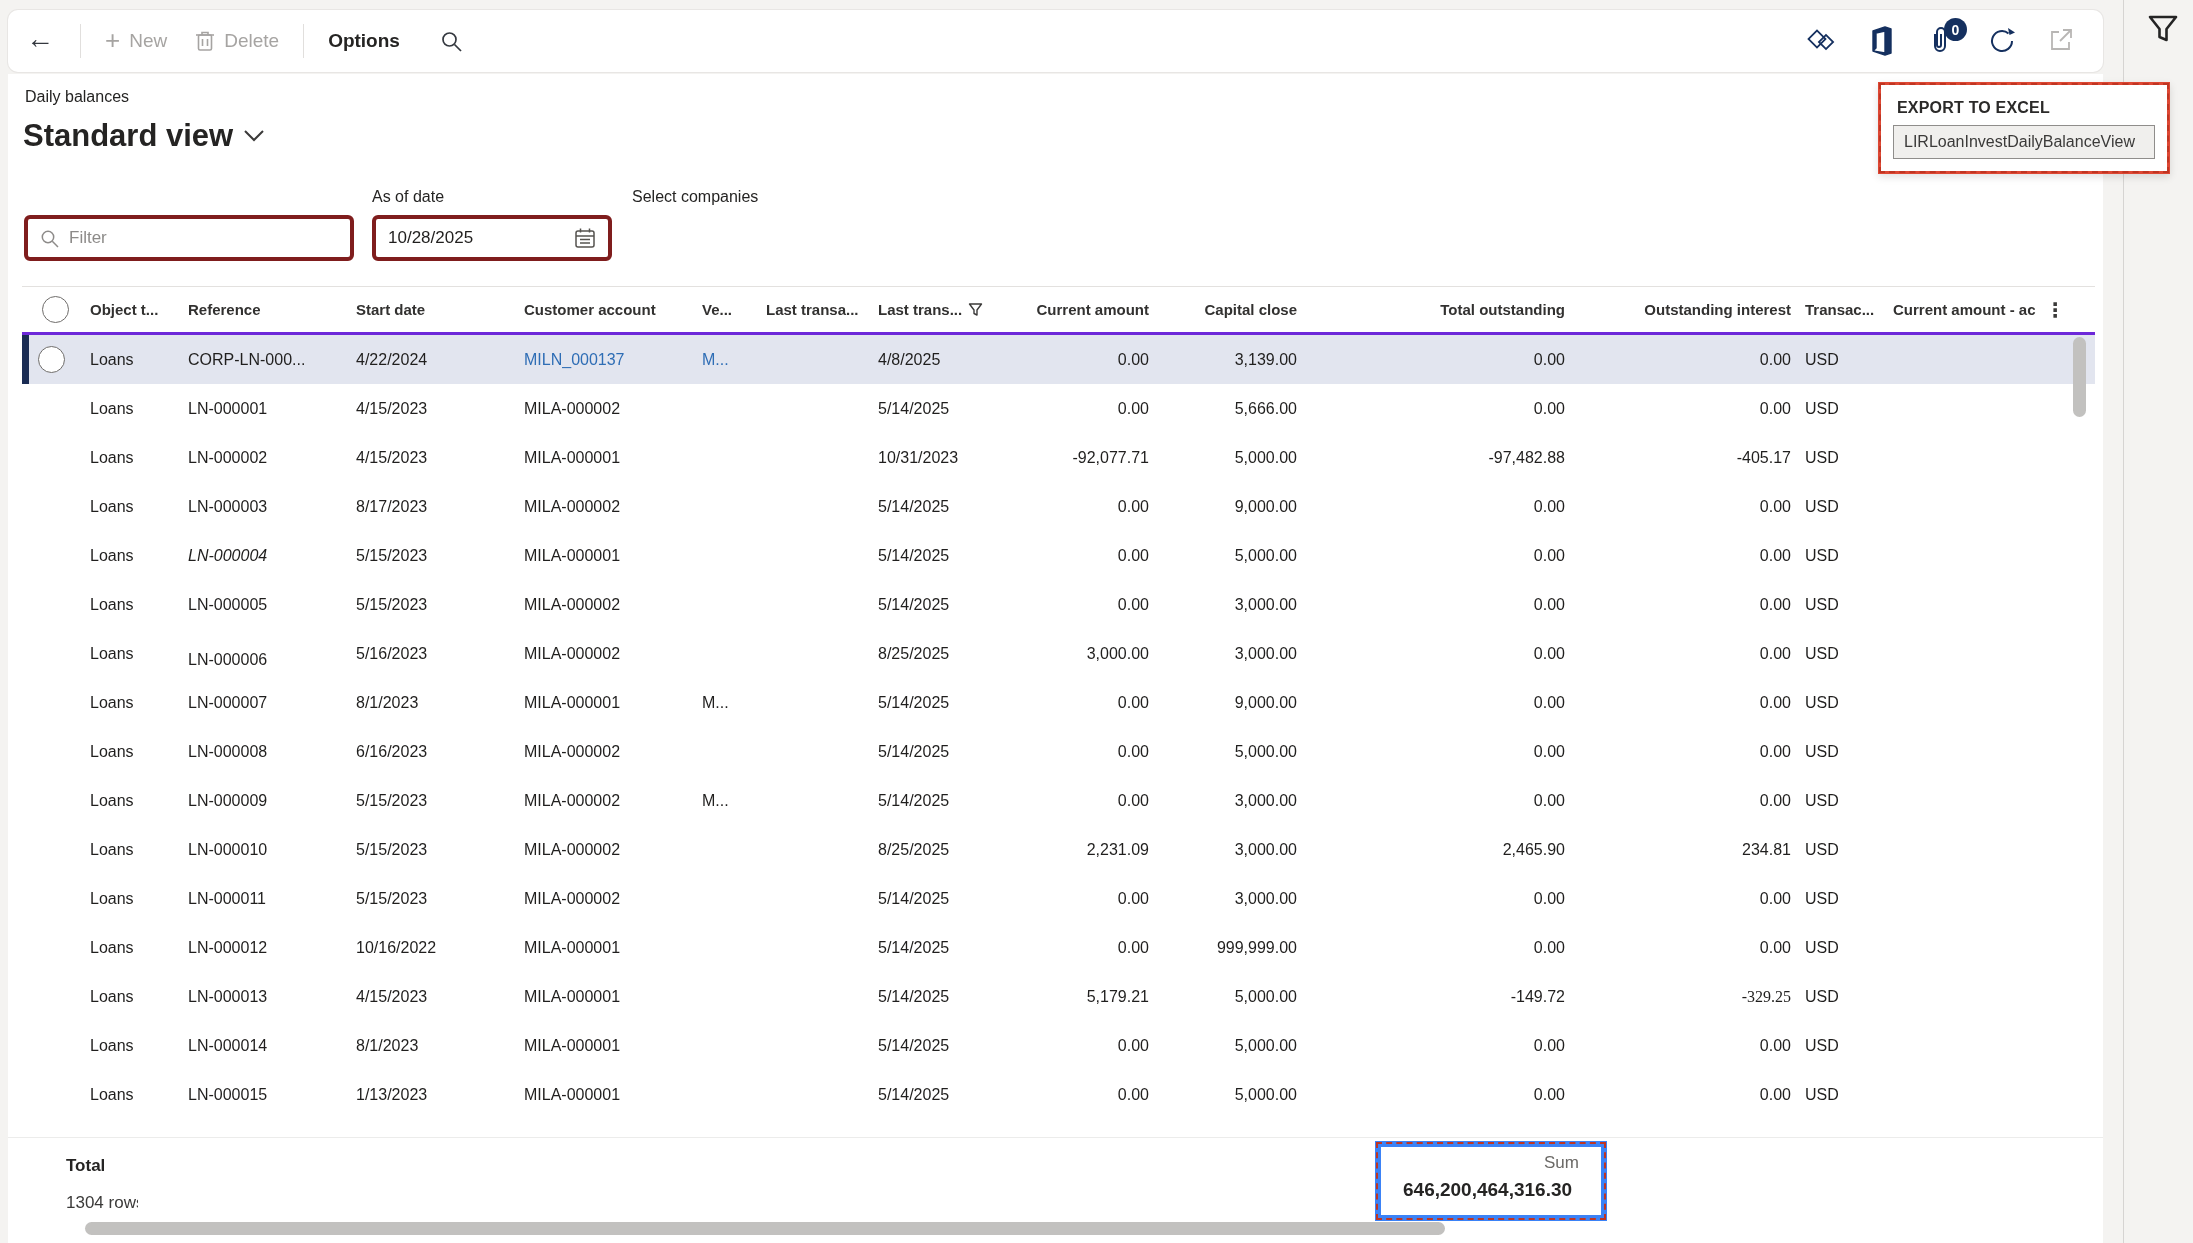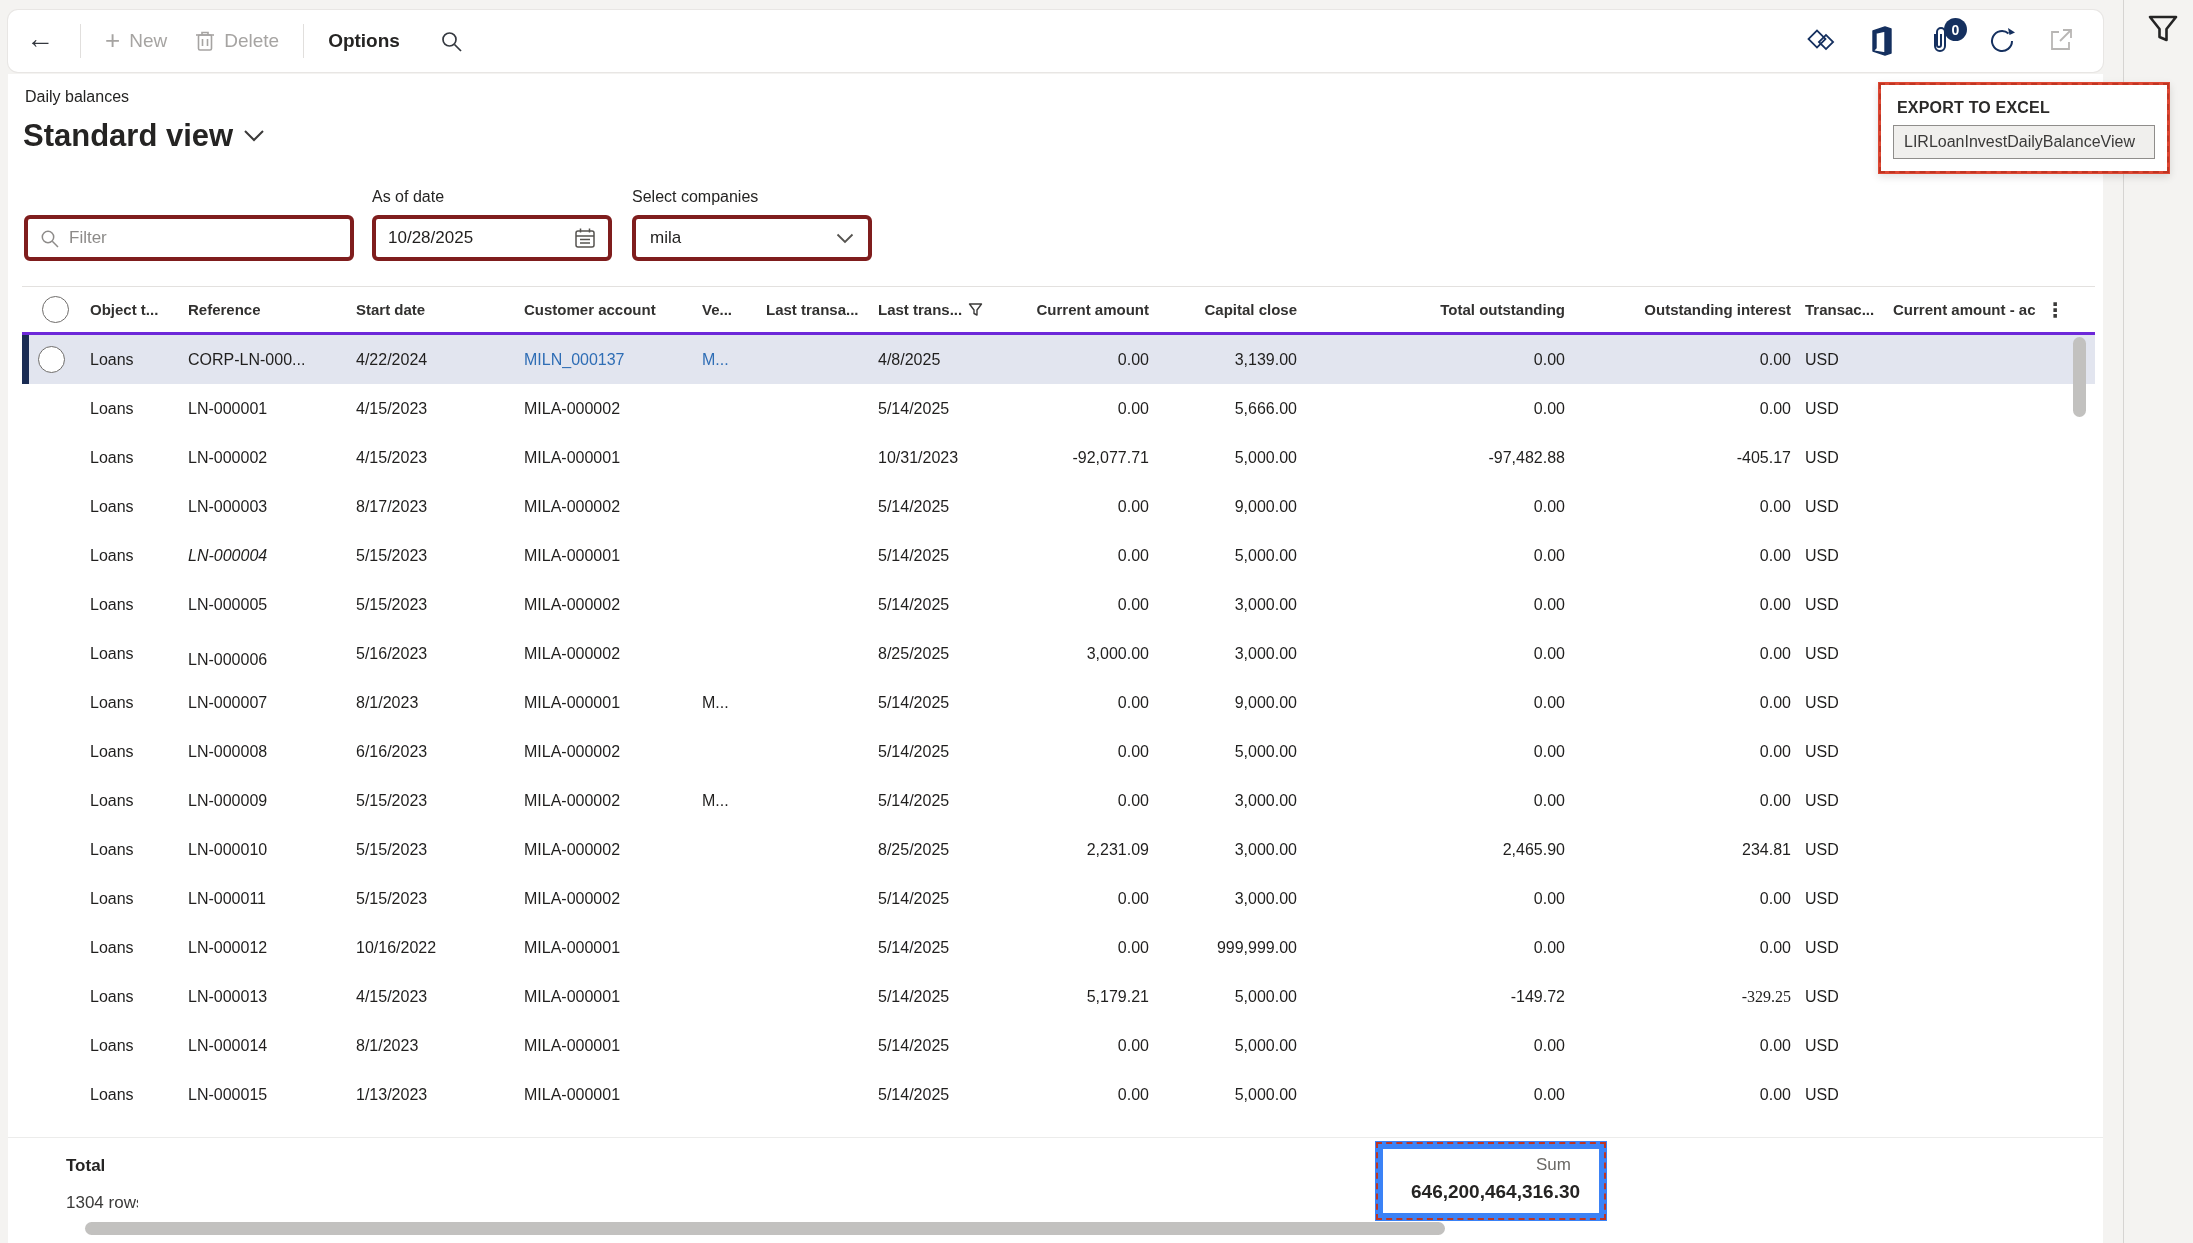--- a/index.html
+++ b/index.html
@@ -56,22 +56,22 @@
   .sel-circle{width:27px;height:27px;border:1.6px solid #6f6d6b;border-radius:50%;background:#fff;
               margin-left:16px;cursor:pointer;box-sizing:border-box;}
   .kebab{font-size:20px;font-weight:700;color:#3b3a39;padding:0 6px;cursor:pointer;letter-spacing:0;}
   
   #grid-footer{position:absolute;left:8px;top:1137px;width:2095px;height:106px;background:#fff;
                border-top:1px solid #ececeb;}
   #total-label{position:absolute;left:58px;top:18px;font-size:17px;font-weight:700;color:#252423;}
   #row-count{position:absolute;left:58px;top:55px;font-size:17px;color:#3b3a39;width:72px;
              white-space:nowrap;overflow:hidden;}
   #sum-box{position:absolute;left:1367px;top:3px;width:232px;height:80px;background:#fff;
-           border:8px solid #3b82f6;outline:2px dashed #c03522;outline-offset:-3px;
-           box-sizing:border-box;padding:6px 28px;}
+           border:6px solid #3b82f6;outline:2px dashed #c03522;outline-offset:-3px;
+           box-sizing:border-box;padding:6px 22px;}
   #sum-label{text-align:right;font-size:17px;color:#6b6966;}
   #sum-value{margin-top:6px;font-size:19px;font-weight:600;color:#252423;}
   
   #hscroll-thumb{position:absolute;left:85px;top:1222px;width:1360px;height:13px;border-radius:7px;
                  background:#c2c1bf;cursor:pointer;}
   #vscroll-thumb{position:absolute;left:2073px;top:337px;width:13px;height:80px;border-radius:7px;
                  background:#c2c1bf;cursor:pointer;}
   svg{display:block;}
 </style>
 </head>
@@ -205,28 +205,20 @@
             <line x1="2" y1="9" x2="20" y2="9"></line>
         <line x1="6.5" y1="1.5" x2="6.5" y2="5.5"></line>
             <line x1="15.5" y1="1.5" x2="15.5" y2="5.5"></line>
         <line x1="6" y1="12.5" x2="16" y2="12.5"></line>
             <line x1="6" y1="16" x2="16" y2="16"></line>
           </g>
         </svg>
     </span>
   </div>
 
-  <div class="input-box" id="company-select">
-    <span>mila</span>
-    <span>
-      <svg width="18" height="11" viewBox="0 0 18 11">
-          <polyline points="1.5,1.5 9,9 16.5,1.5" fill="none" stroke="#55534f" stroke-width="1.8"></polyline>
-        </svg>
-    </span>
-  </div>
 
   <div id="grid">
     <div id="grid-header">
         <div class="grid-row">
           <div class="hcell" style="width: 64px;">
             <span class="sel-circle"></span>
           </div>
           <div class="hcell" style="width: 98px;">
             <span>Object t...</span>
           </div>

